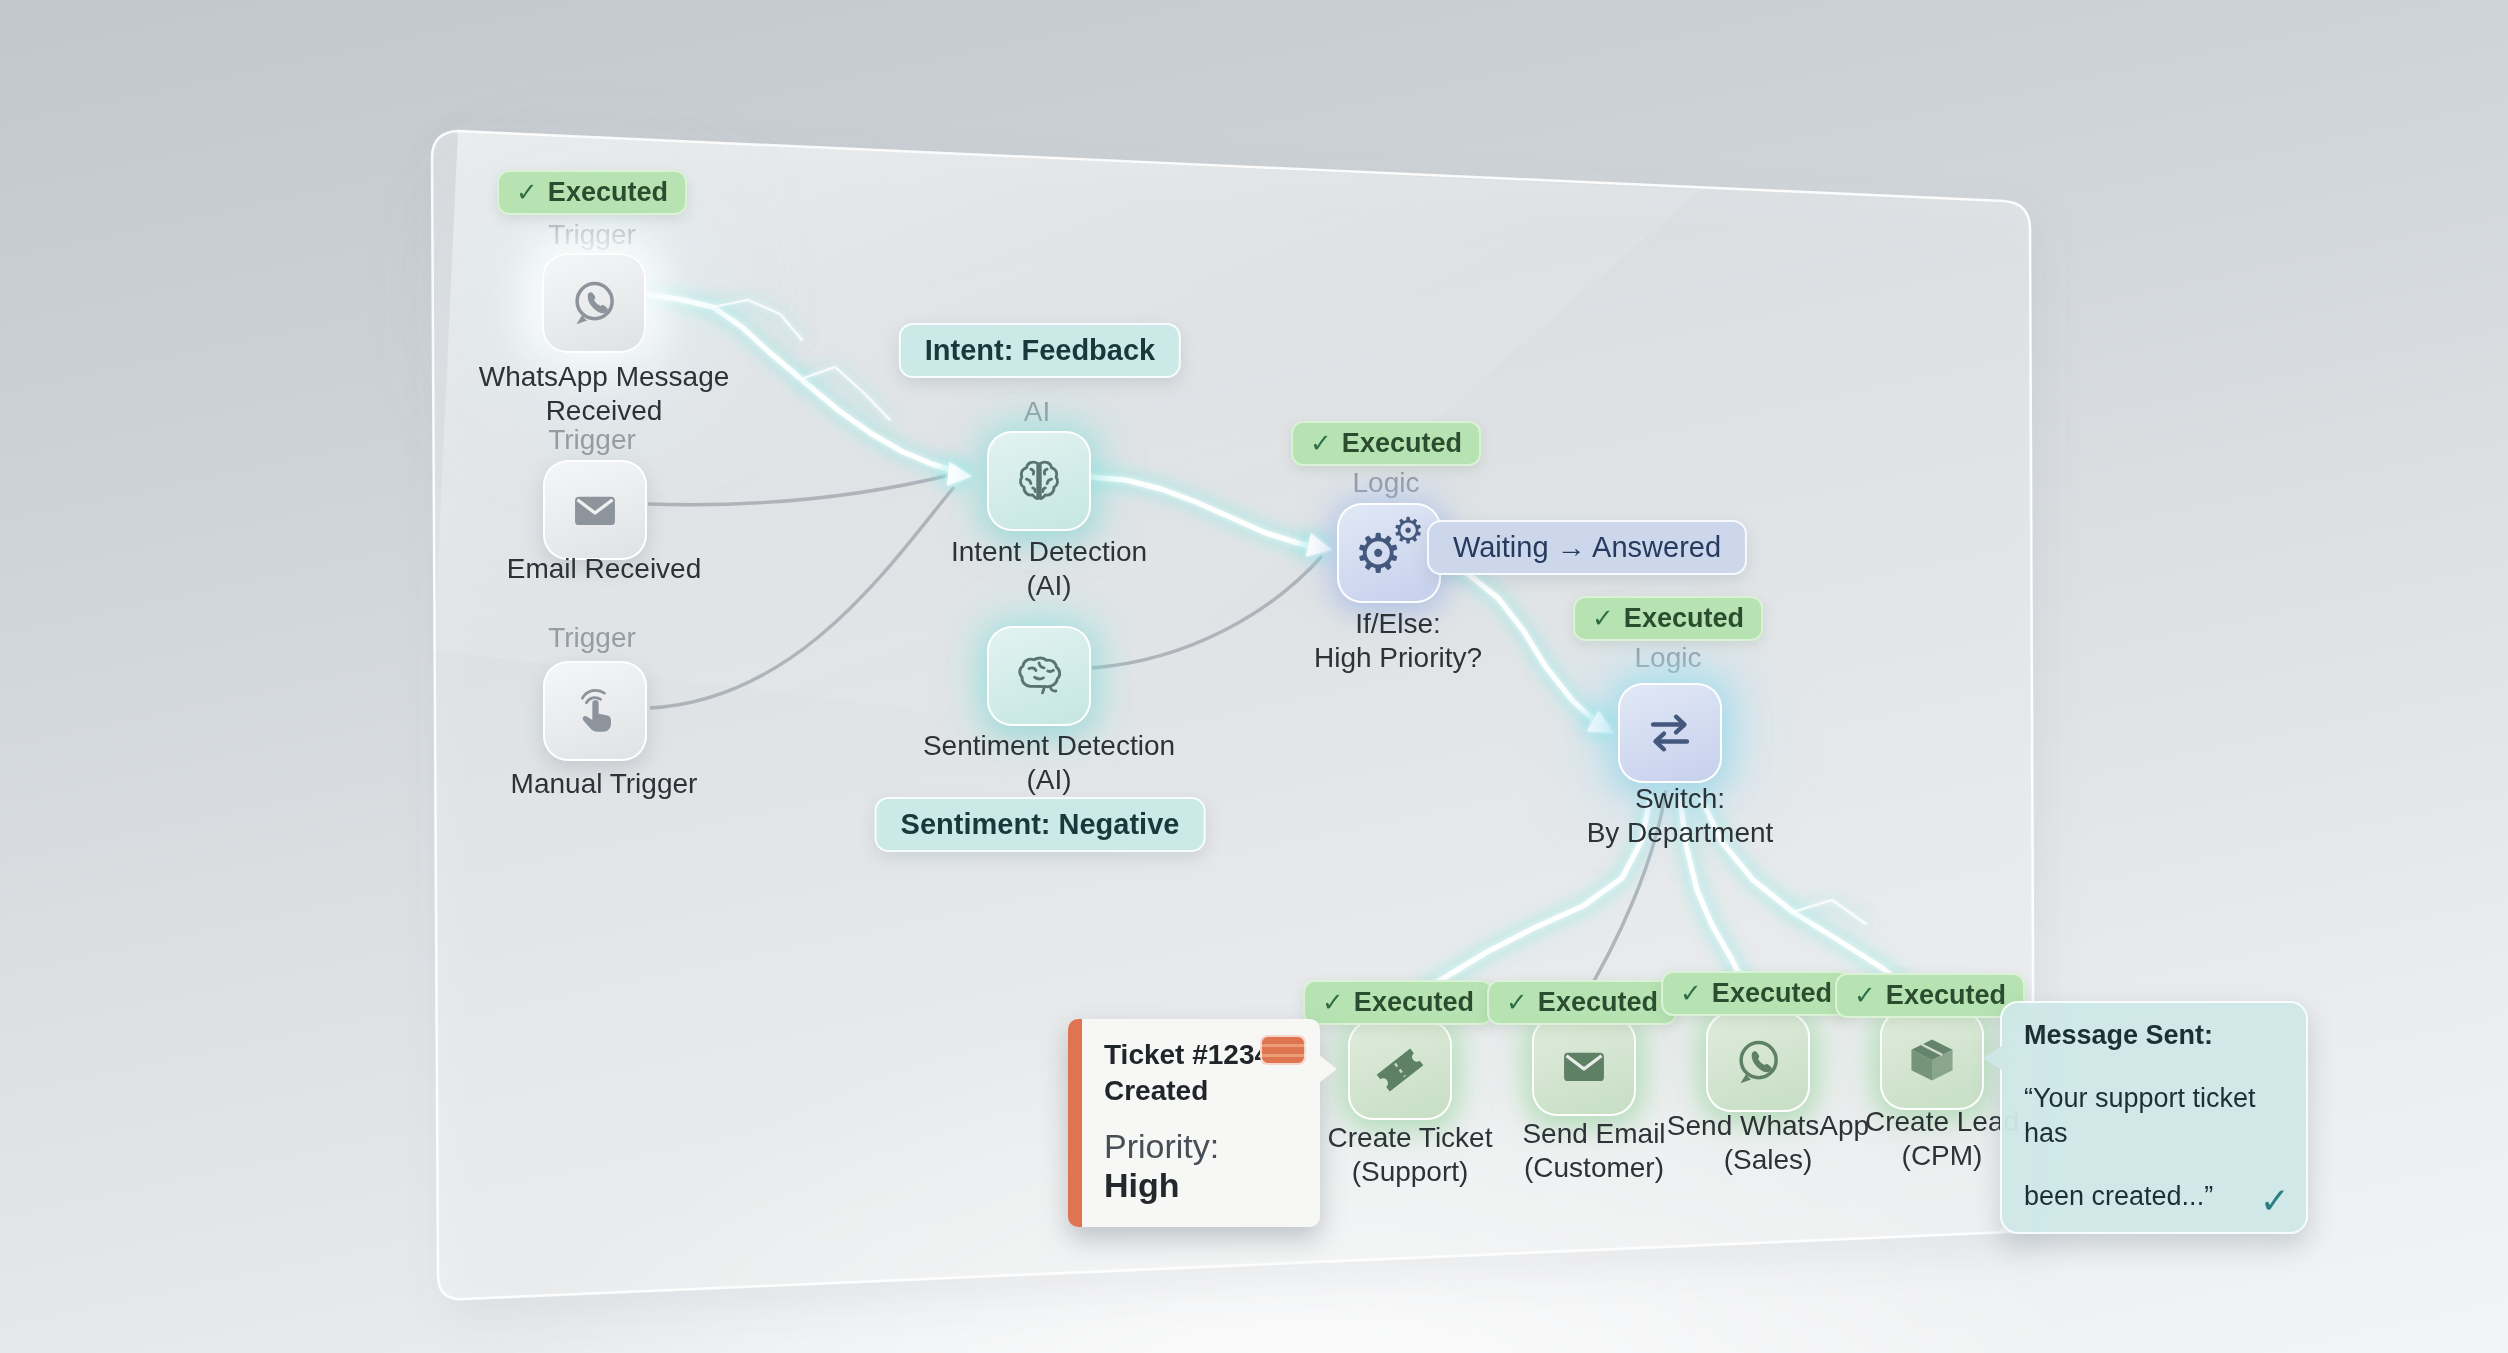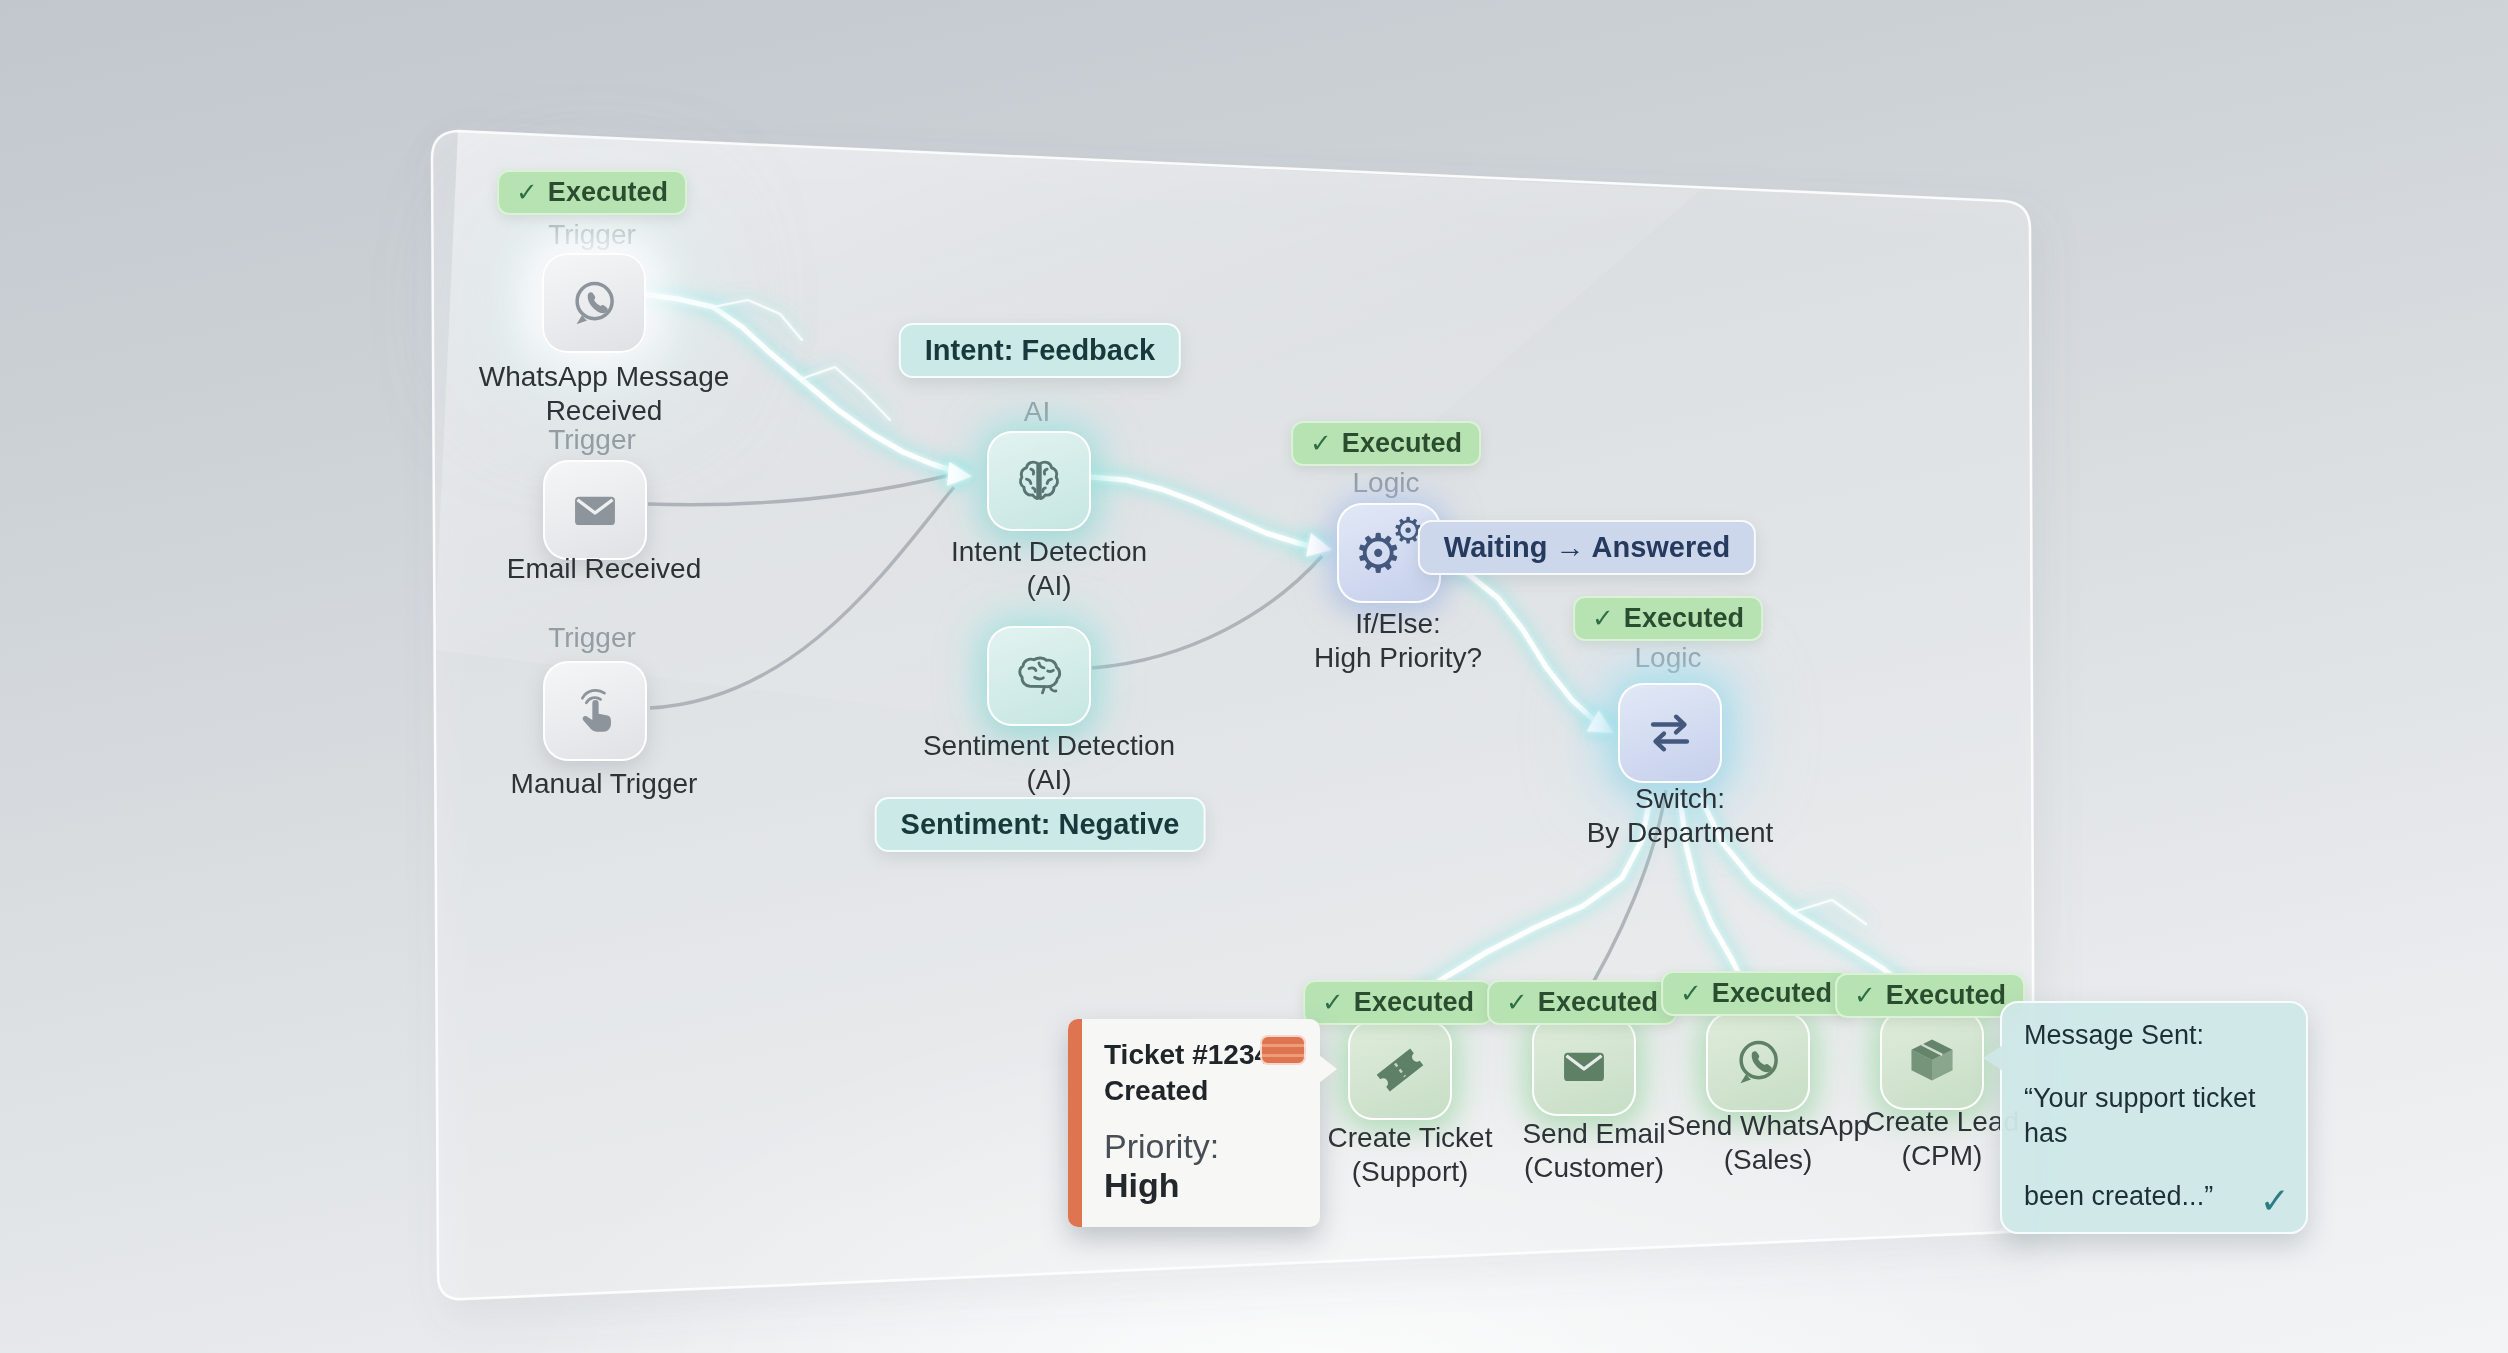--- a/index.html
+++ b/index.html
@@ -49,21 +49,21 @@
   .title{position:absolute;transform:translateX(-50%);z-index:2;font-size:28px;font-weight:500;color:#2d3237;
     text-align:center;line-height:1.22;white-space:nowrap;margin-left:12px;}
   .title span{display:block;}
 
   .info{
     position:absolute;transform:translateX(-50%);z-index:3;font-size:29px;font-weight:600;white-space:nowrap;
     border-radius:14px;padding:9px 24px;border:2px solid rgba(255,255,255,.85);
     box-shadow:0 6px 16px rgba(120,140,150,.22);
   }
   .info.teal{background:var(--teal-badge-bg,#cbe9e7);color:var(--teal-badge-fg,#17393b);}
-  .info.blue{background:var(--blue-badge-bg,#cdd7ec);color:var(--blue-badge-fg,#263a5e);font-weight:700;}
+  .info.blue{background:var(--blue-badge-bg,#cdd7ec);color:var(--blue-badge-fg,#263a5e);font-weight:400;}
 
   
   .p-b-wa{left:592px;top:170px}.p-k-wa{left:592px;top:219px}.p-n-wa{left:542px;top:253px}.p-t-wa{left:592px;top:360px}
   .p-k-em{left:592px;top:424px}.p-n-em{left:543px;top:460px}.p-t-em{left:592px;top:552px}
   .p-k-mn{left:592px;top:622px}.p-n-mn{left:543px;top:661px}.p-t-mn{left:592px;top:767px}
   .p-tag-in{left:1040px;top:323px}.p-k-in{left:1037px;top:396px}.p-n-in{left:987px;top:431px}.p-t-in{left:1037px;top:535px}
   .p-n-se{left:987px;top:626px}.p-t-se{left:1037px;top:729px}.p-tag-se{left:1040px;top:797px}
   .p-b-ie{left:1386px;top:421px}.p-k-ie{left:1386px;top:467px}.p-n-ie{left:1337px;top:503px}.p-t-ie{left:1386px;top:607px}
   .p-tag-wt{left:1587px;top:520px}
   .p-b-sw{left:1668px;top:596px}.p-k-sw{left:1668px;top:642px}.p-n-sw{left:1618px;top:683px}.p-t-sw{left:1668px;top:782px}
@@ -89,21 +89,21 @@
     background:repeating-linear-gradient(180deg,var(--accent-orange,#df7450) 0 7px,#ec9c76 7px 10px);
     border:2px solid rgba(255,255,255,.7);box-sizing:border-box;}
 
   .card-message{
     position:absolute;left:2000px;top:1001px;width:308px;z-index:4;box-sizing:border-box;
     background:rgba(206,231,231,.96);border:2px solid rgba(255,255,255,.8);border-radius:18px;
     padding:15px 22px 18px 22px;box-shadow:0 12px 26px rgba(108,128,138,.3);
   }
   .card-message::before{content:"";position:absolute;left:-19px;top:42px;width:0;height:0;
     border-top:13px solid transparent;border-bottom:13px solid transparent;border-right:20px solid rgba(206,231,231,.96);}
-  .msg-title{font-size:27px;font-weight:400;color:#1c3033;line-height:1.3;}
+  .msg-title{font-size:27px;font-weight:700;color:#1c3033;line-height:1.3;}
   .msg-line{font-size:27px;color:#1c3033;line-height:1.3;margin-top:28px;}
   .msg-check{position:absolute;right:16px;bottom:10px;font-size:36px;color:#2d7d85;}
 </style>
 </head>
 <body>
 
 <div class="stage">
 
   <svg class="layer" width="2508" height="1353" viewBox="0 0 2508 1353">
     <defs>

